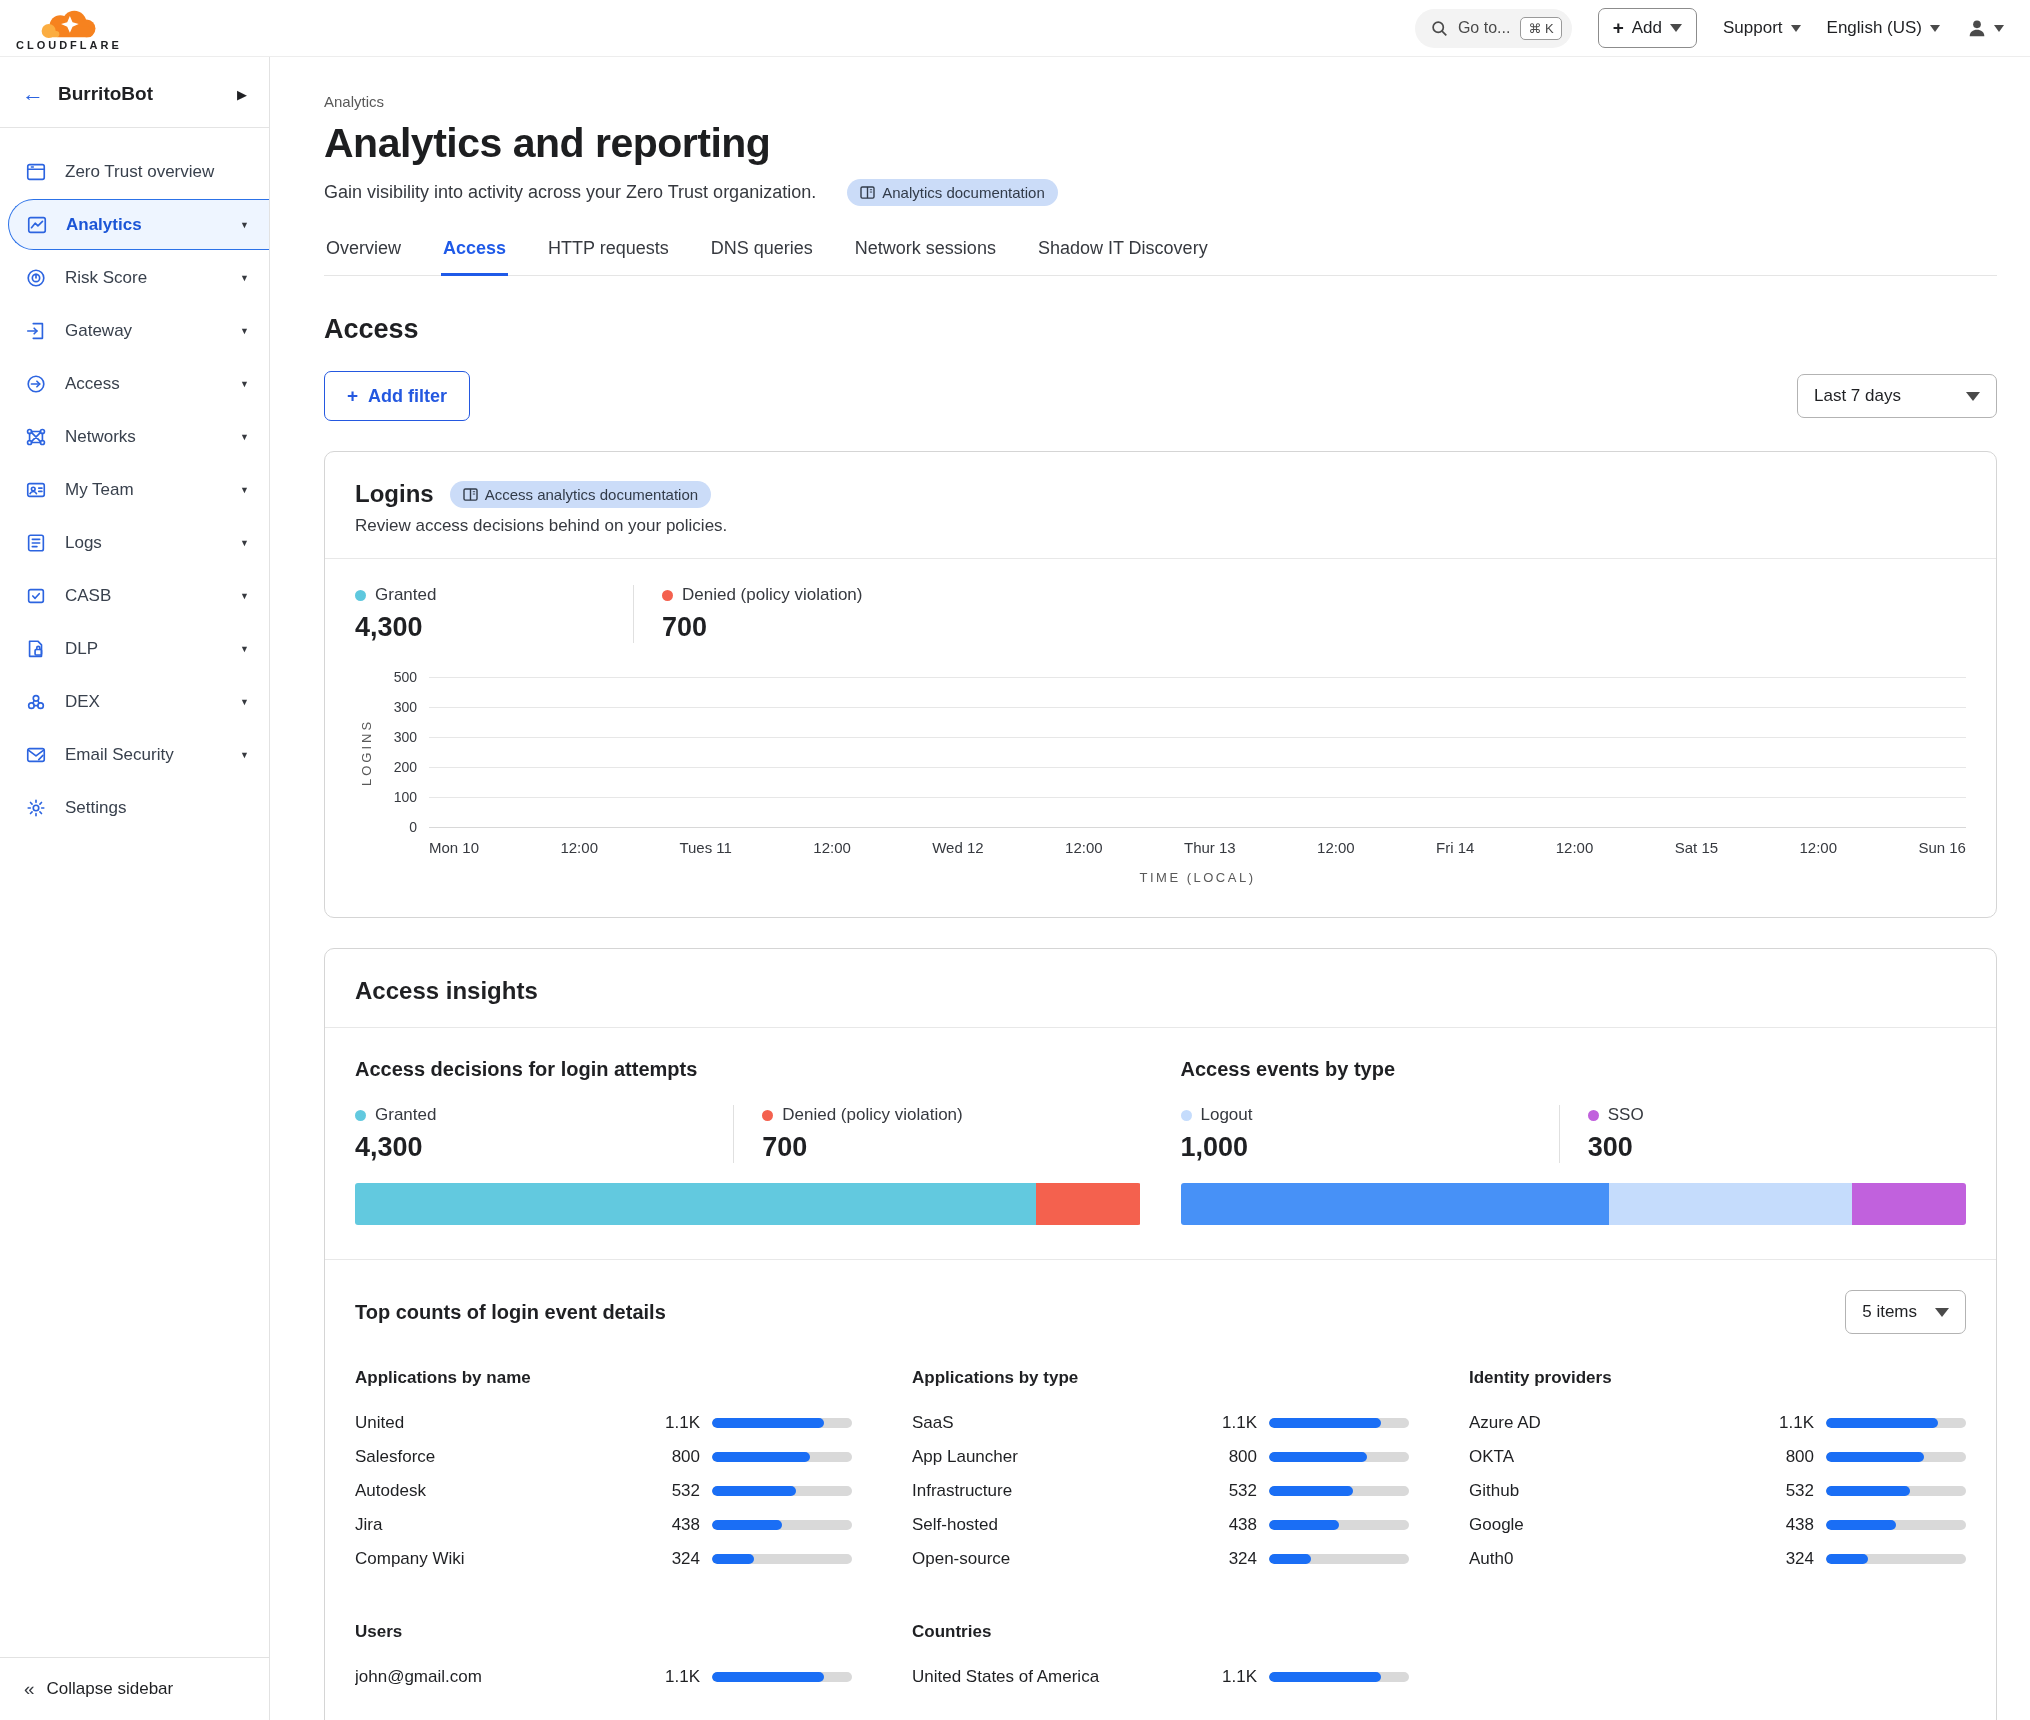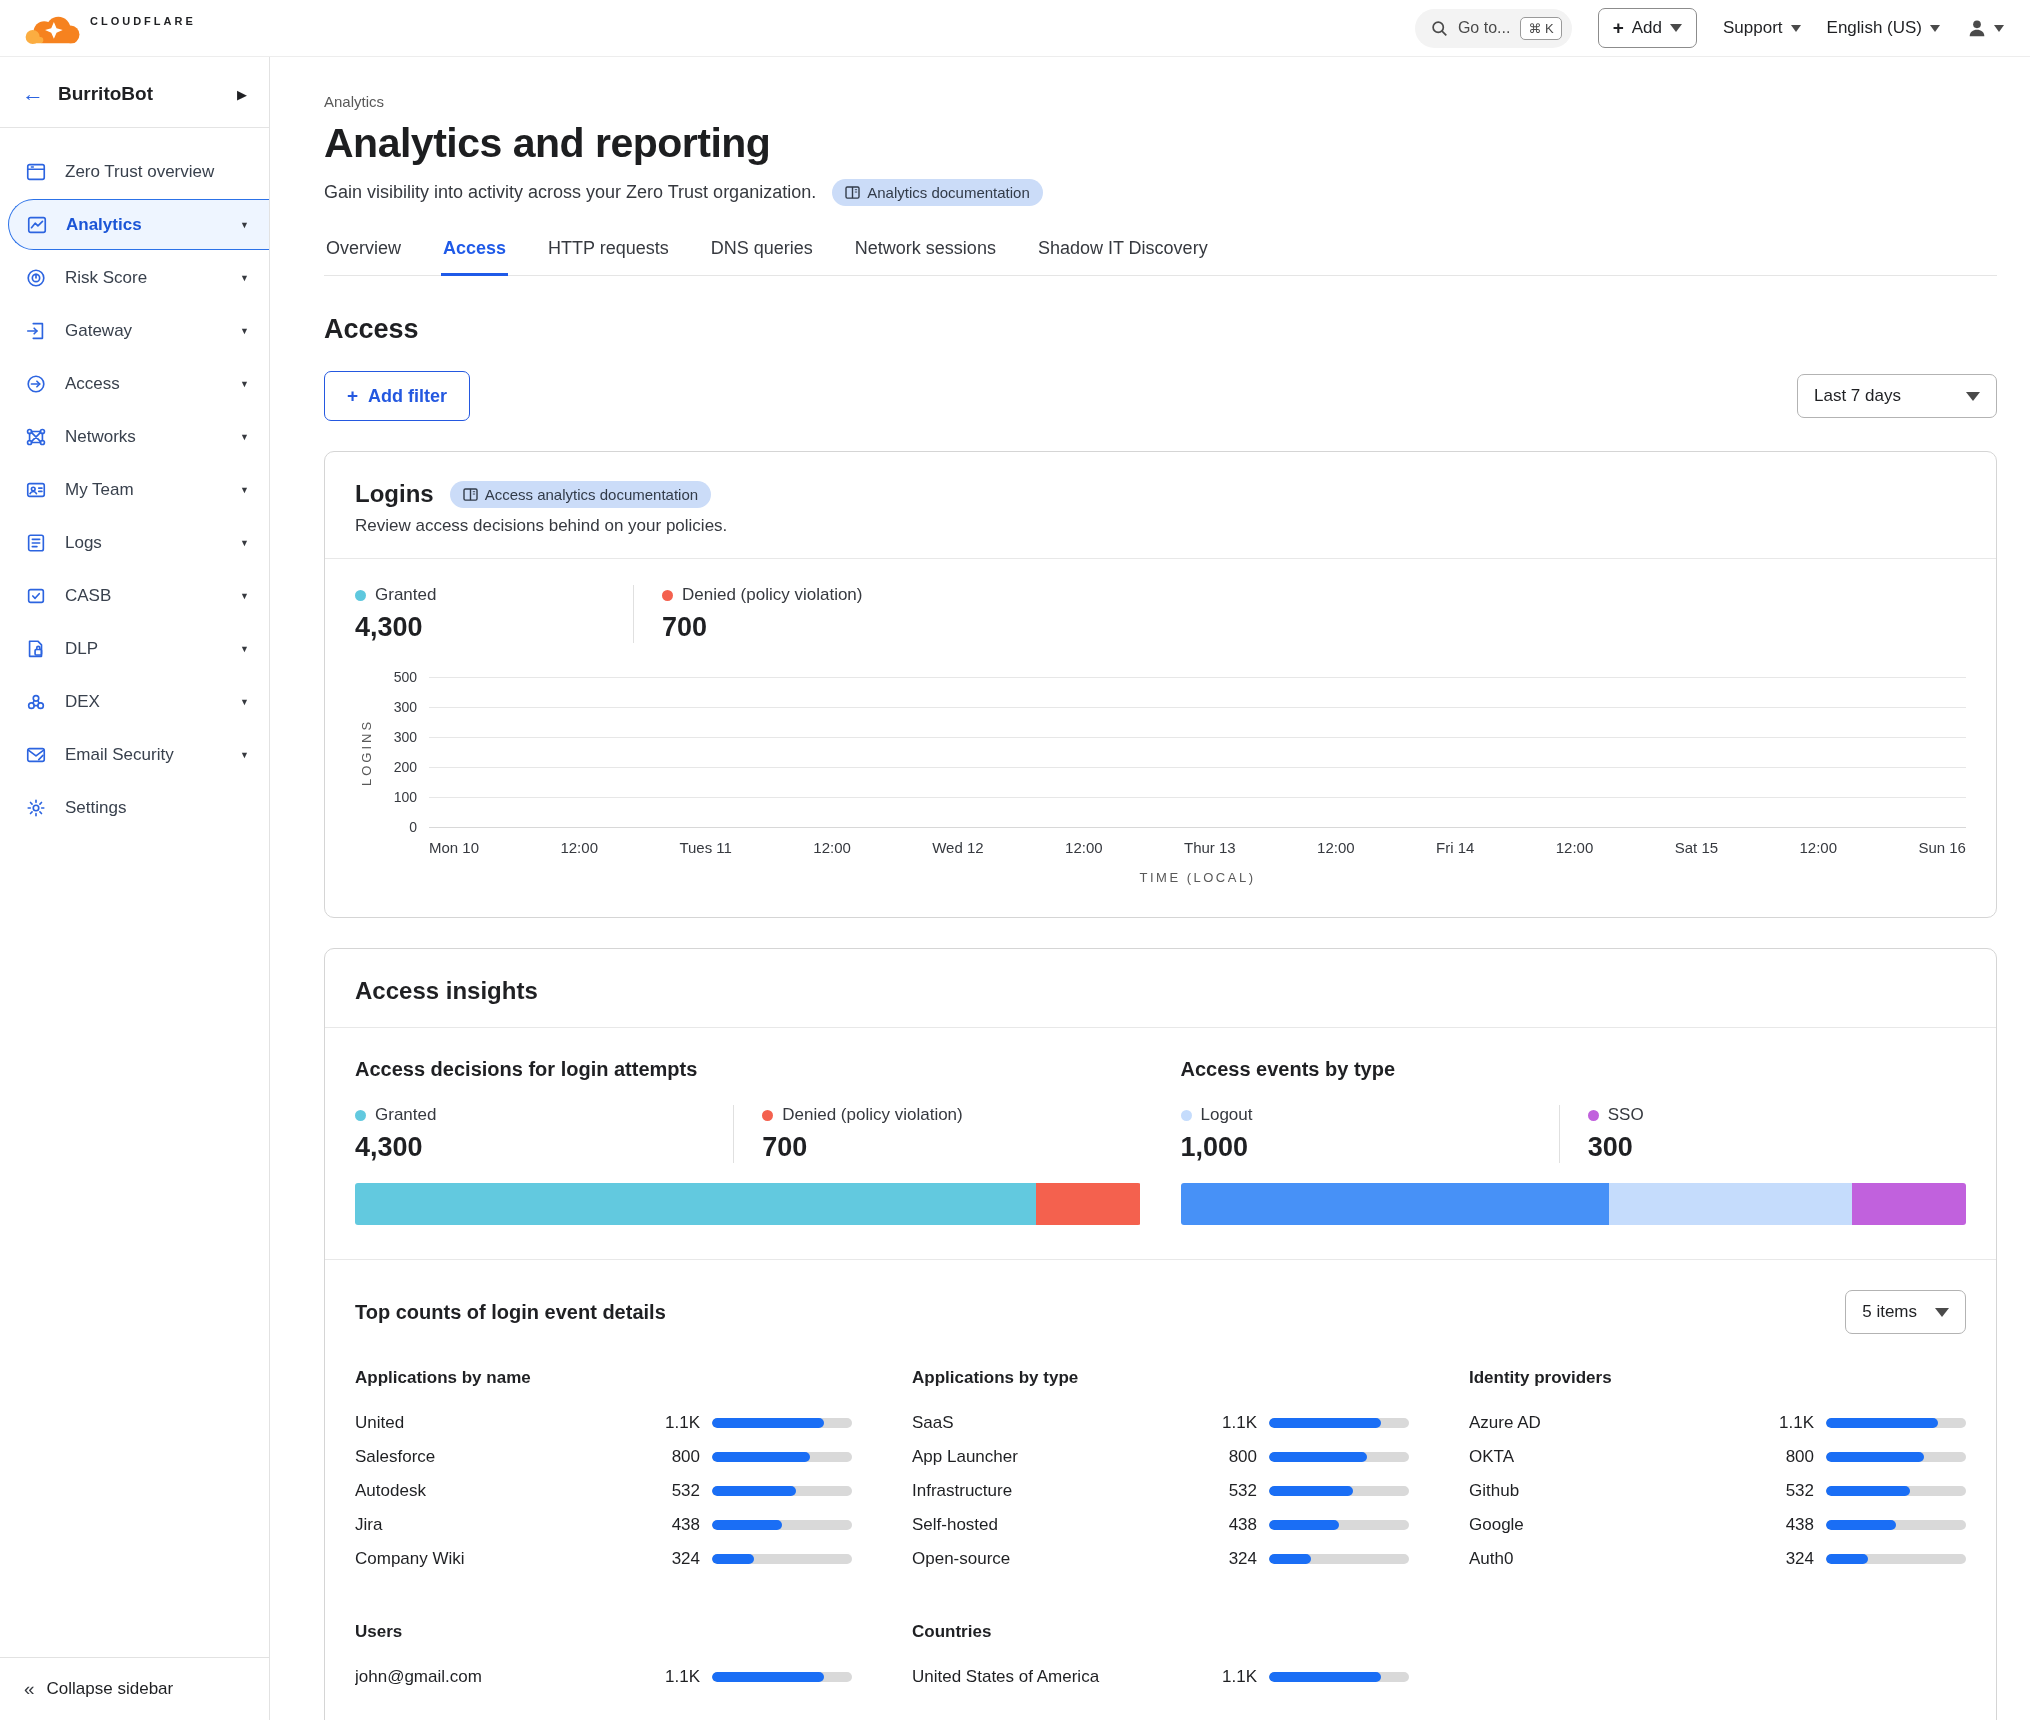--- a/index.html
+++ b/index.html
@@ -1,21 +1,21 @@
 <!DOCTYPE html>
 <html><head>
 <meta charset="utf-8">
 <style>
   * { margin:0; padding:0; box-sizing:border-box; }
   html,body { width:2030px; height:1720px; background:#fff; font-family:"Liberation Sans", sans-serif; color:#1f2023; }
   .app { width:2030px; height:1720px; overflow:hidden; display:flex; flex-direction:column; }
 
   
   .topbar { height:57px; flex:0 0 57px; display:flex; align-items:center; justify-content:space-between; padding:0 26px 0 16px; border-bottom:1px solid #ededed; }
-  .logo { display:flex; flex-direction:row; align-items:flex-start; line-height:1; margin-top:4px; }
+  .logo { display:flex; flex-direction:column; align-items:center; line-height:1; margin-top:4px; }
   .logo-word { font-size:11px; font-weight:bold; letter-spacing:3px; color:#1f2023; margin-top:1px; }
   .topbar-right { display:flex; align-items:center; gap:26px; }
   .search-pill { display:flex; align-items:center; gap:10px; background:#f3f3f3; border-radius:22px; padding:8px 10px 8px 16px; cursor:pointer; }
   .search-pill .q { font-size:16px; color:#4a4a4a; }
   .kbd { border:1px solid #9a9a9a; background:#fff; border-radius:5px; font-size:13px; color:#4a4a4a; padding:3px 7px; }
   .add-btn { display:flex; align-items:center; gap:8px; border:1px solid #8c8c8c; border-radius:7px; background:#fff; padding:8px 14px; font-size:17px; cursor:pointer; }
   .plus-glyph { font-size:19px; font-weight:bold; }
   .menu-item { display:flex; align-items:center; gap:8px; font-size:17px; cursor:pointer; }
 
   
@@ -34,21 +34,21 @@
   .nav-item .nav-caret { font-size:9px; color:#36393f; }
   .nav-item.active { background:#eef5ff; border:1.5px solid #2c72e8; border-right:none; border-radius:26px 0 0 26px; margin-left:8px; padding-left:16px; }
   .nav-item.active .nav-label { color:#1b55d6; font-weight:bold; }
   .collapse-row { position:absolute; left:0; right:0; bottom:0; border-top:1px solid #e2e2e2; padding:20px 24px; display:flex; align-items:center; gap:12px; font-size:17px; cursor:pointer; background:#fff; }
   .collapse-glyph { font-size:19px; color:#36393f; }
 
   
   .main { flex:1; min-width:0; padding:36px 33px 0 54px; overflow:hidden; }
   .breadcrumb { font-size:15px; color:#595959; }
   .page-title { font-size:41px; font-weight:bold; letter-spacing:-0.5px; margin-top:10px; color:#1d1e20; }
-  .subtitle-row { display:flex; align-items:center; gap:16px; margin-top:12px; }
+  .subtitle-row { display:flex; align-items:center; gap:31px; margin-top:12px; }
   .subtitle { font-size:18px; color:#36393f; }
   .doc-badge { display:inline-flex; align-items:center; gap:7px; background:#cbdcf8; color:#323b49; border-radius:15px; padding:5px 13px; font-size:15px; cursor:pointer; white-space:nowrap; }
   .doc-badge svg { flex:0 0 auto; }
 
   .tabs { display:flex; gap:38px; margin-top:32px; border-bottom:1px solid #e5e5e5; }
   .tab { font-size:18px; color:#36393f; padding:0 2px 14px 2px; cursor:pointer; }
   .tab.active { color:#1f5ae8; font-weight:bold; border-bottom:3px solid #1f5ae8; margin-bottom:-1px; }
 
   .section-title { font-size:27px; font-weight:bold; margin-top:38px; }
   .section-desc { font-size:18px; color:#36393f; margin-top:14px; }

